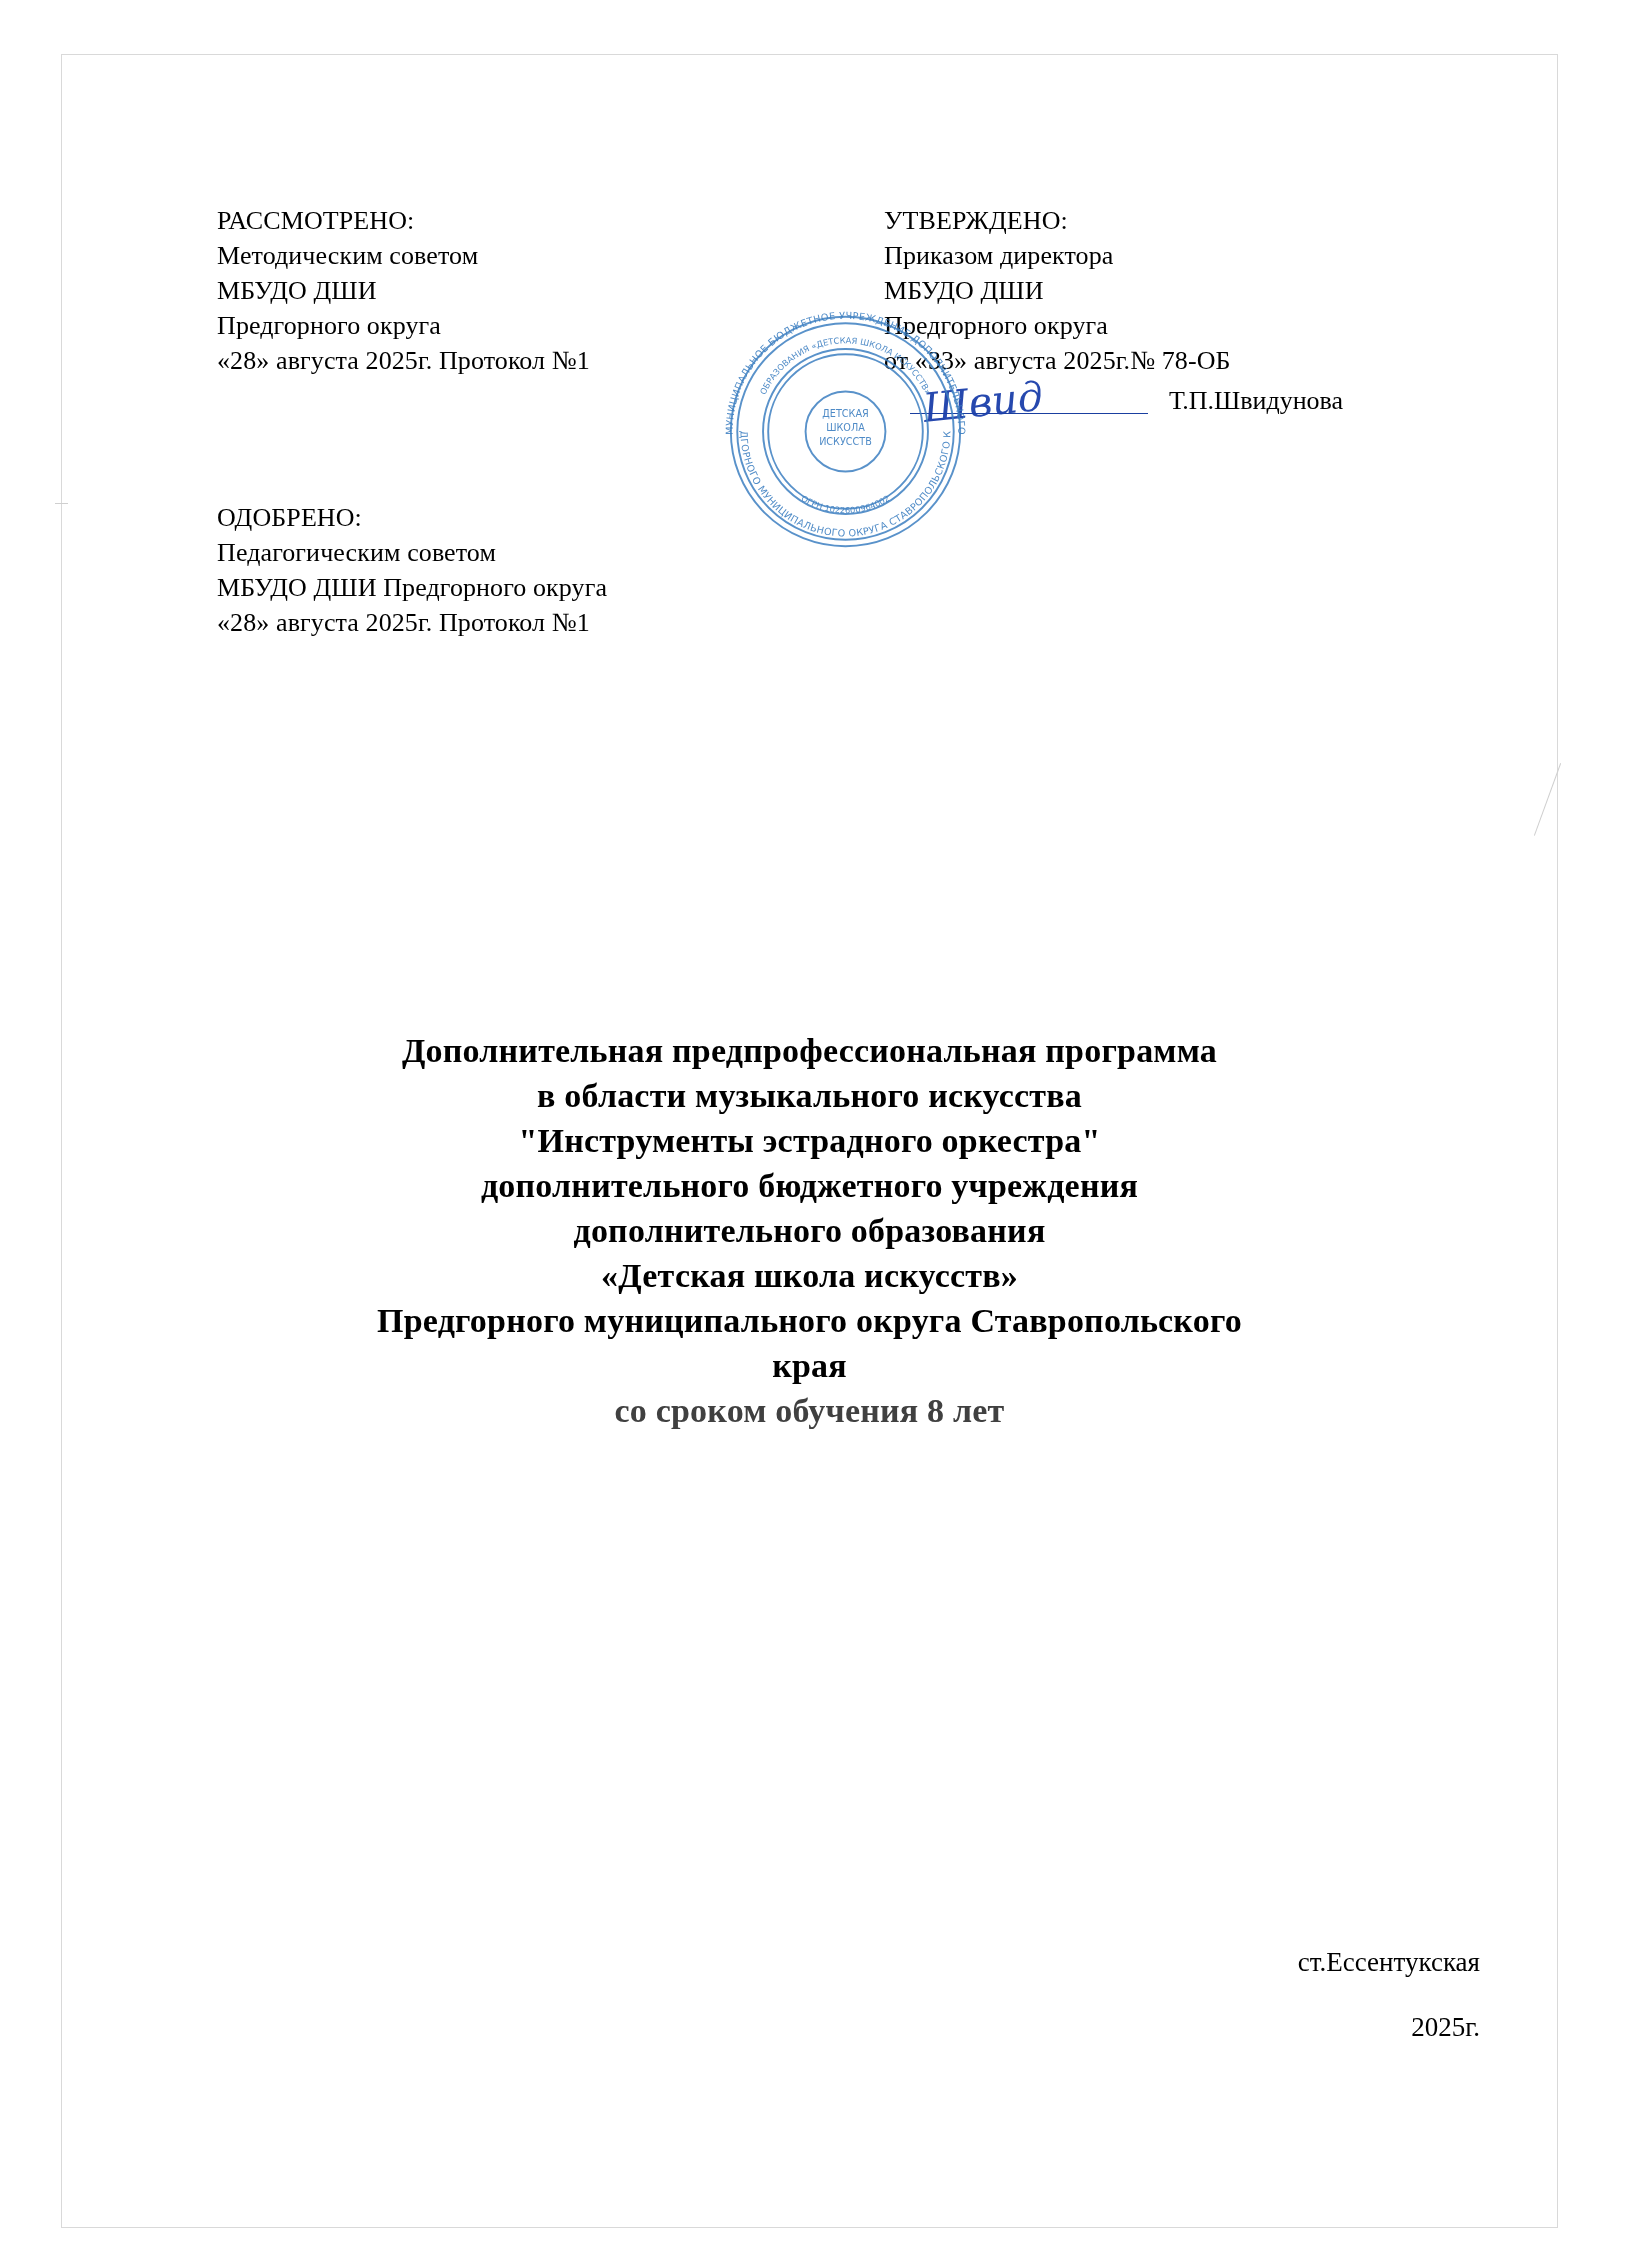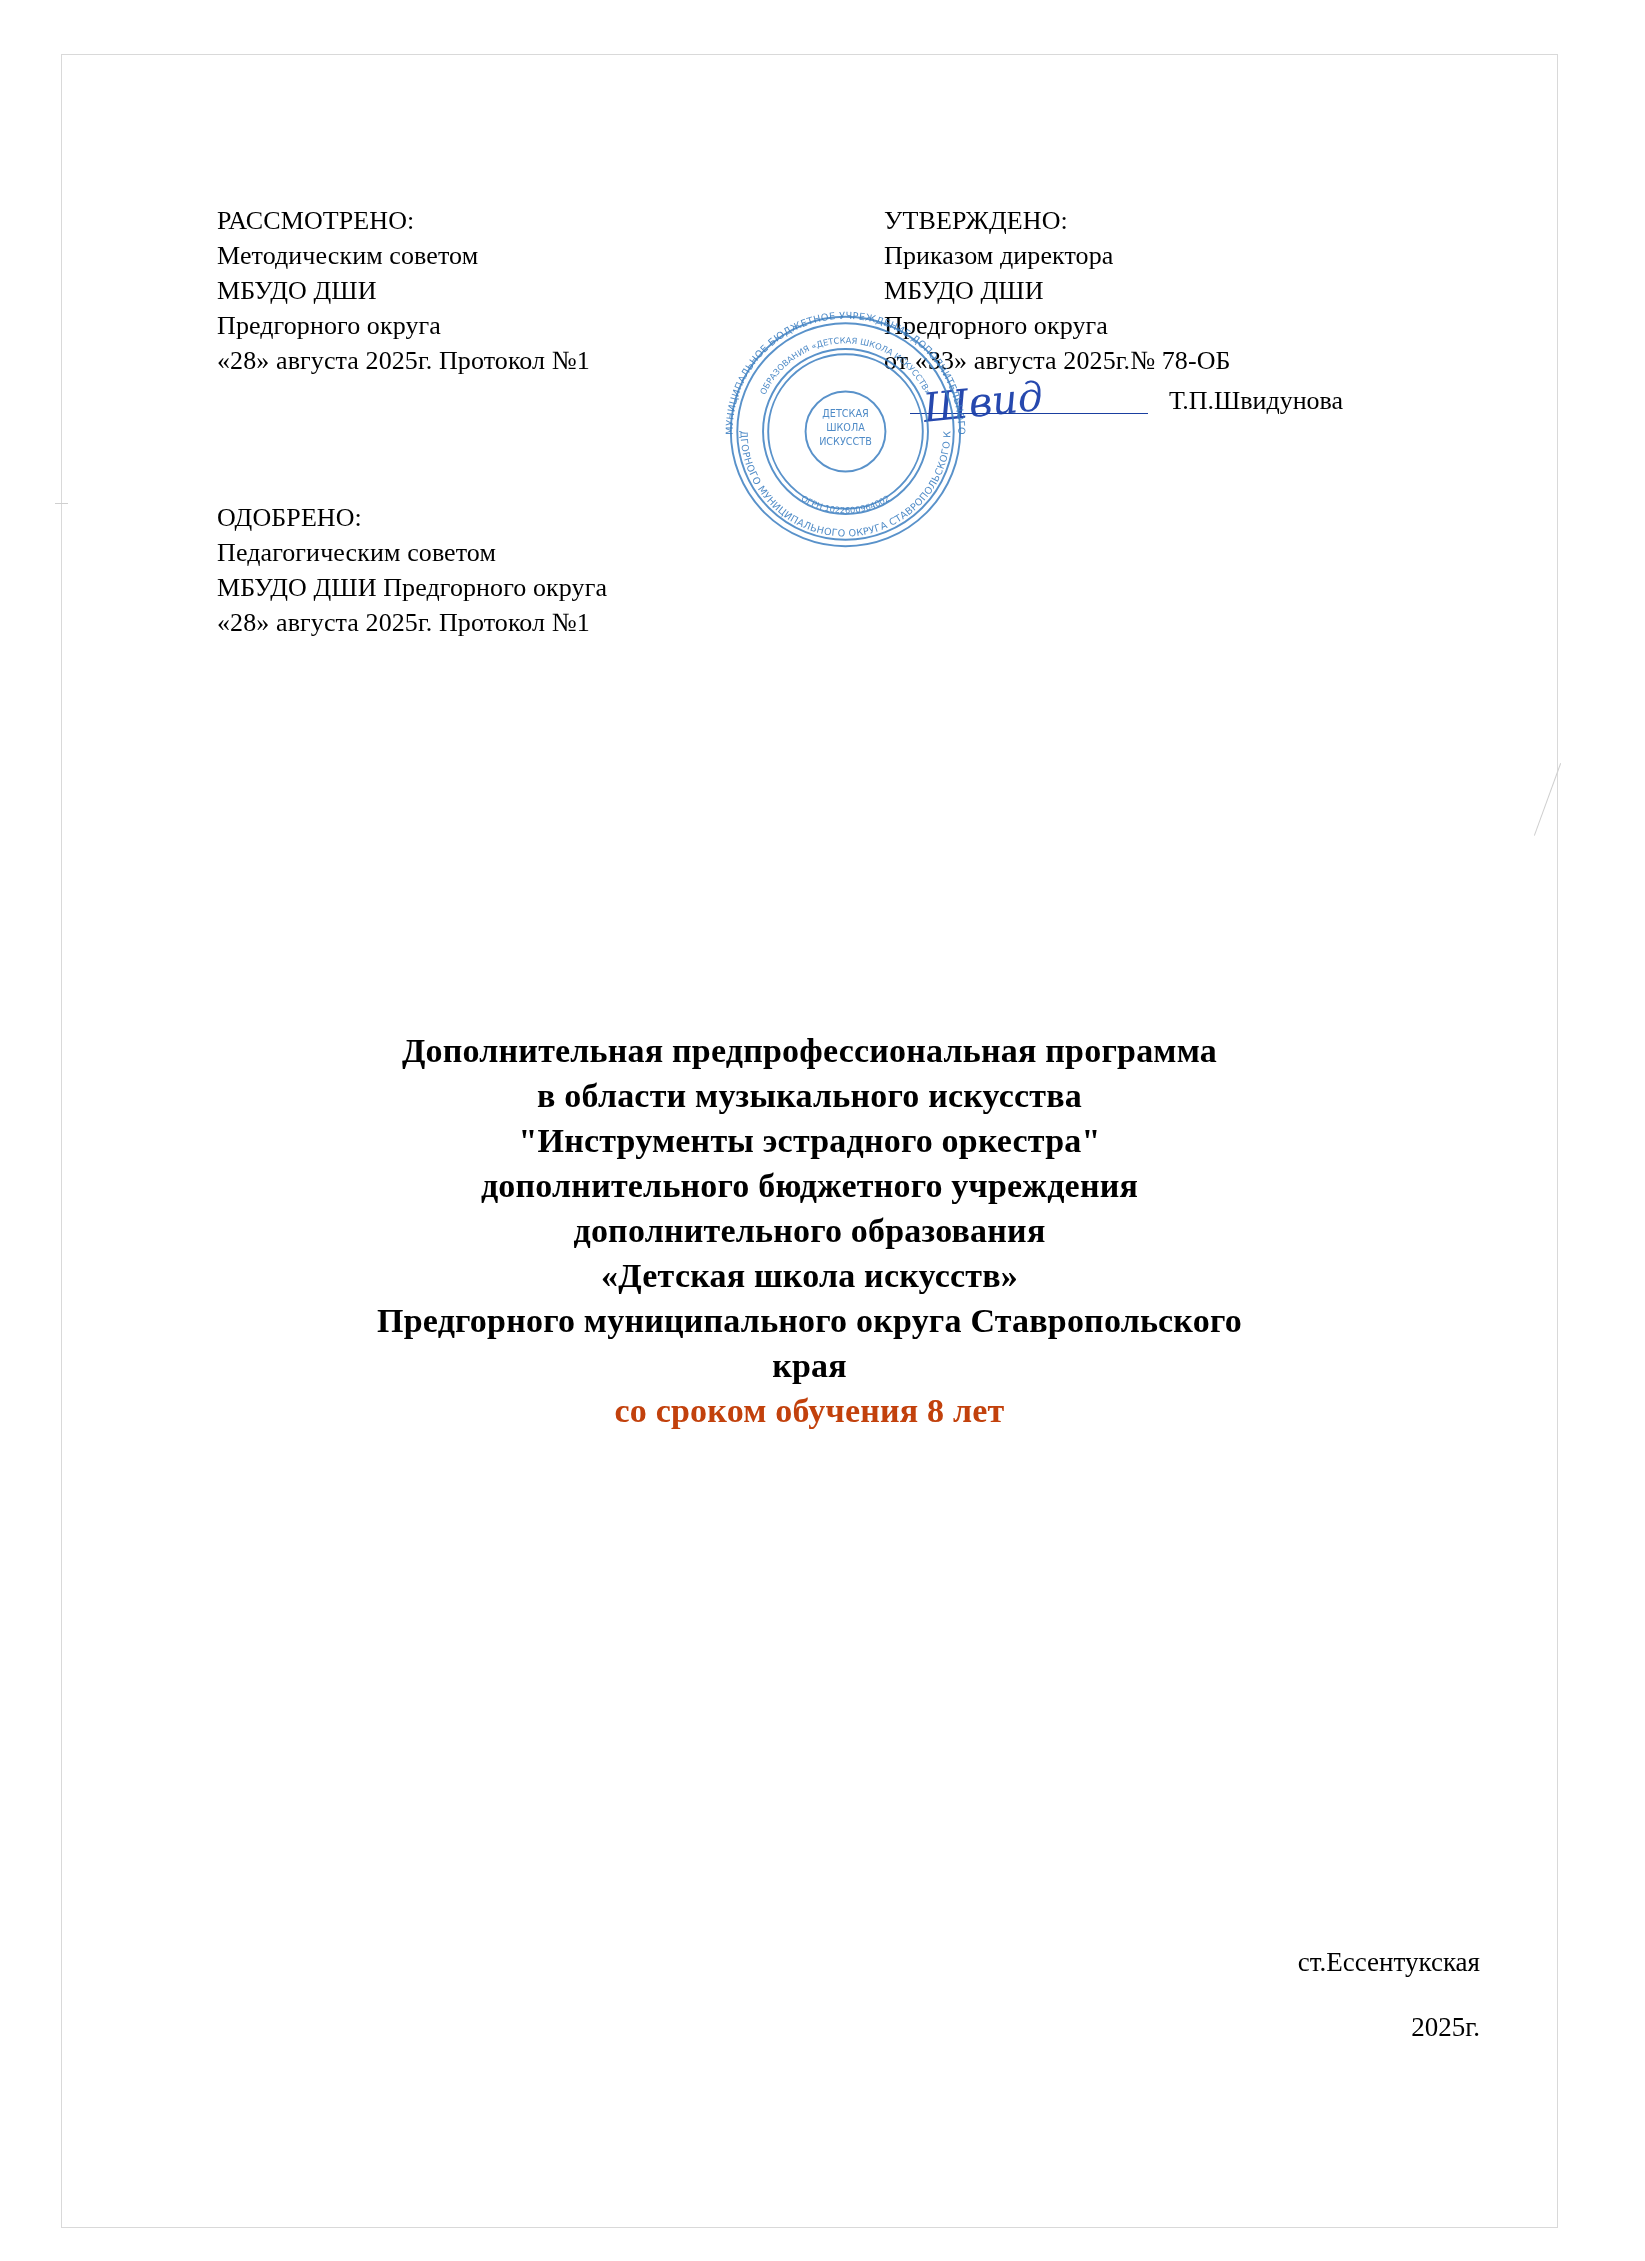--- a/index.html
+++ b/index.html
@@ -120,21 +120,21 @@
     width: 1341px;
     text-align: center;
   }
   .t-line {
     font-weight: bold;
     font-size: 34px;
     line-height: 45px;
     letter-spacing: 0.2px;
   }
   .t-line.gray {
-    color: #c2410c;
+    color: #404040;
     text-align: center;
   }
 
   
   .footer {
     position: absolute;
     left: 77px;
     top: 1889px;
     width: 1341px;
     text-align: right;

